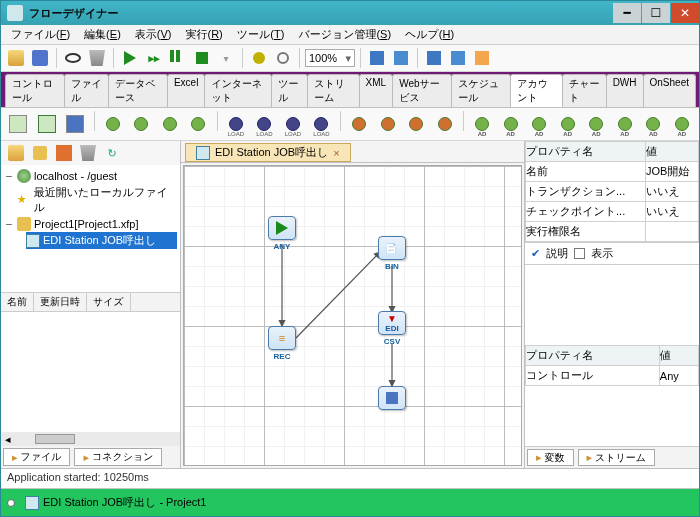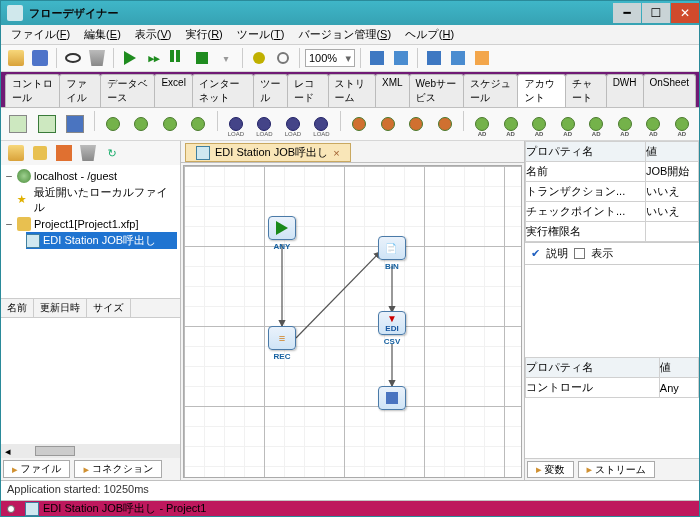--- a/index.html
+++ b/index.html
@@ -100,21 +100,21 @@
 .right-panel { width:175px; background:#fff; border-left:1px solid #c0c0c0; display:flex; flex-direction:column; }
 .rp-title { padding:3px 6px; font-size:11px; border-bottom:1px solid #ccc; background:#f5f5f5; }
 .prop-table { border-collapse:collapse; width:100%; font-size:10px; }
 .prop-table th, .prop-table td { border:1px solid #d0d0d0; padding:2px 0; text-align:left; }
 .prop-table th { background:#eef3f6; font-weight:normal; }
 .desc-row { padding:3px 6px; border-top:1px solid #ccc; border-bottom:1px solid #ccc; display:flex; gap:6px; font-size:10px; align-items:center; }
 .chk { width:11px;height:11px;border:1px solid #777;background:#fff; }
 .rp-tabs { height:22px; display:flex; gap:4px; padding:2px; background:#f3f3f3; border-top:1px solid #ccc; }
 
 .statusbar { height:20px; background:#fff; border-top:1px solid #c0c0c0; padding:2px 6px; font-size:11px; color:#333; }
-.taskbar { height:16px; background:#be185d; border-top:1px solid #c5c5c5; display:flex; align-items:center; padding:3px 6px; gap:10px; }
+.taskbar { height:28px; background:#22c55e; border-top:1px solid #c5c5c5; display:flex; align-items:center; padding:3px 6px; gap:10px; }
 .edge-dot{width:8px;height:8px;border:1px solid #666;border-radius:50%;background:#fff;}
 </style>
 </head>
 <body>
 
 <div class="window">
 
   <div class="titlebar">
     <div class="titlebar-icon"></div>
     <div class="title-text">フローデザイナー</div>
@@ -199,21 +199,20 @@
       </div>
   </div>
 
   <div class="tabstrip" id="tabstrip">
       <div class="tab">コントロール</div>
       <div class="tab">ファイル</div>
       <div class="tab">データベース</div>
       <div class="tab">Excel</div>
       <div class="tab">インターネット</div>
       <div class="tab">ツール</div>
-      <div class="tab">レコード</div>
       <div class="tab">ストリーム</div>
       <div class="tab">XML</div>
       <div class="tab">Webサービス</div>
       <div class="tab">スケジュール</div>
       <div class="tab active">アカウント</div>
       <div class="tab">チャート</div>
       <div class="tab">DWH</div>
       <div class="tab">OnSheet</div>
     </div>
 

